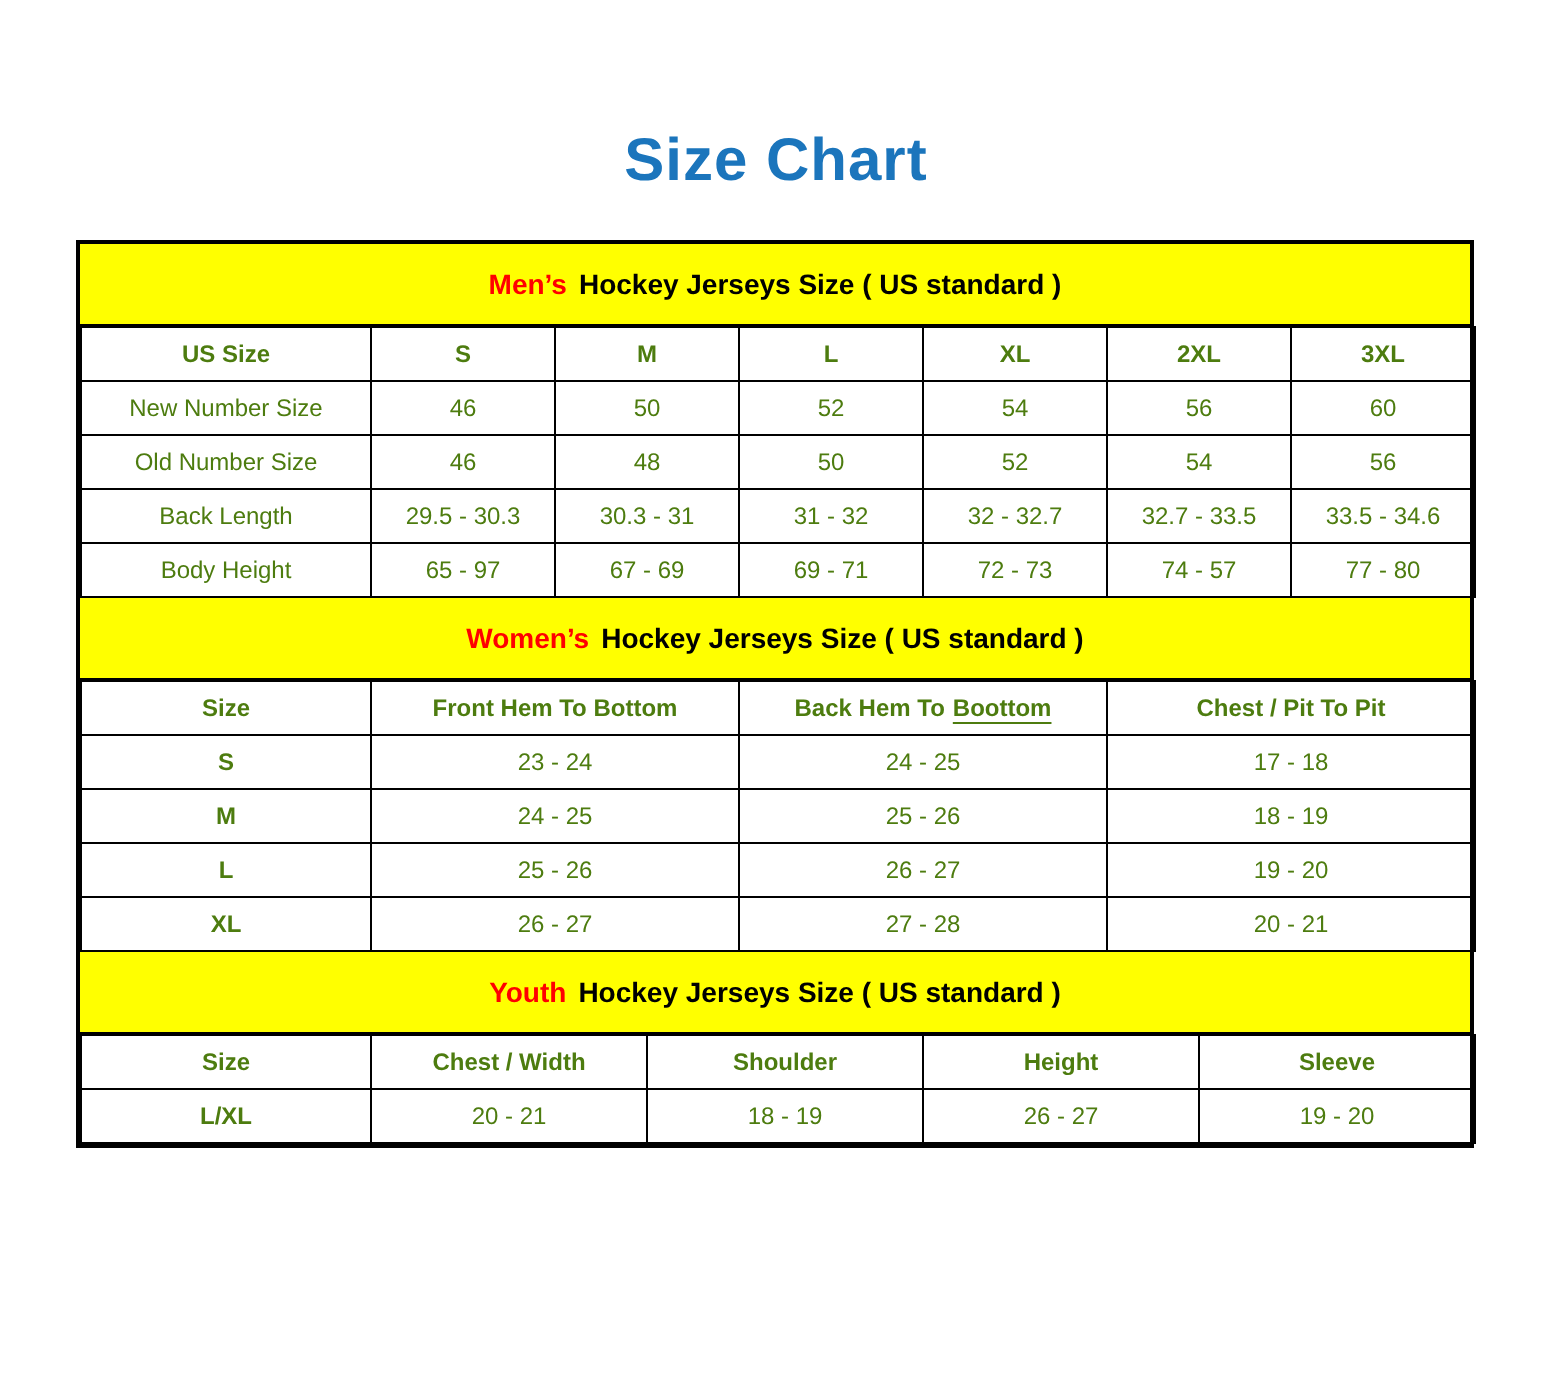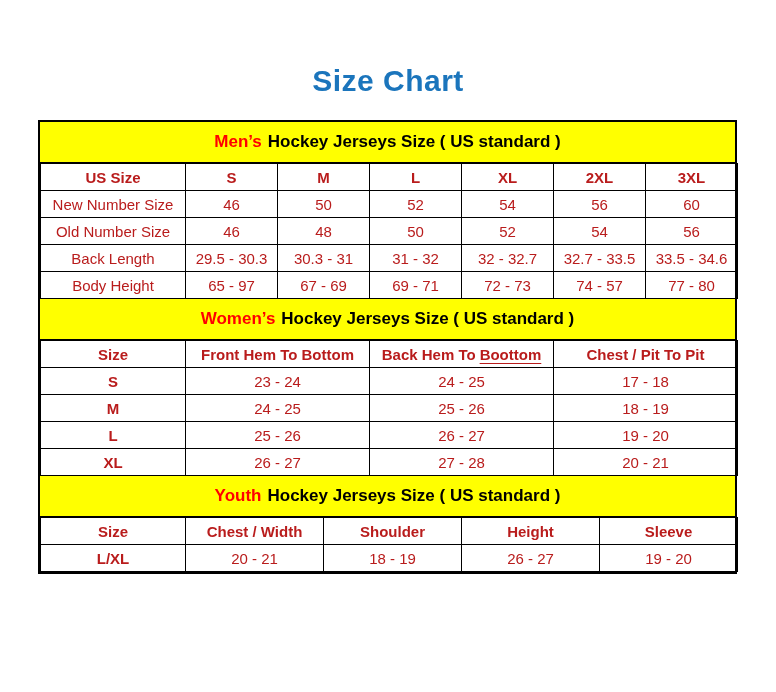--- a/index.html
+++ b/index.html
@@ -30,34 +30,34 @@
     width: 699px;
     border: 2px solid #000000;
   }
   .band {
     background: #FFFF00;
     height: 40px;
     display: flex;
     align-items: center;
     justify-content: center;
     font-weight: bold;
-    font-size: 17px;
+    font-size: 14px;
     color: #000000;
     border-bottom: 1px solid #000000;
   }
   .band .hl {
     color: #FF0000;
     margin-right: 6px;
   }
   table.tbl {
     width: 100%;
     border-collapse: collapse;
     table-layout: fixed;
-    font-size: 15px;
-    color: #b91c1c;
+    font-size: 12px;
+    color: #4d7c0f;
   }
   table.tbl:not(:last-child) {
     border-bottom: 1px solid #000000;
   }
   .tbl th, .tbl td {
     border: 1px solid #000000;
     height: 26px;
     text-align: center;
     vertical-align: middle;
     padding: 0 2px;

